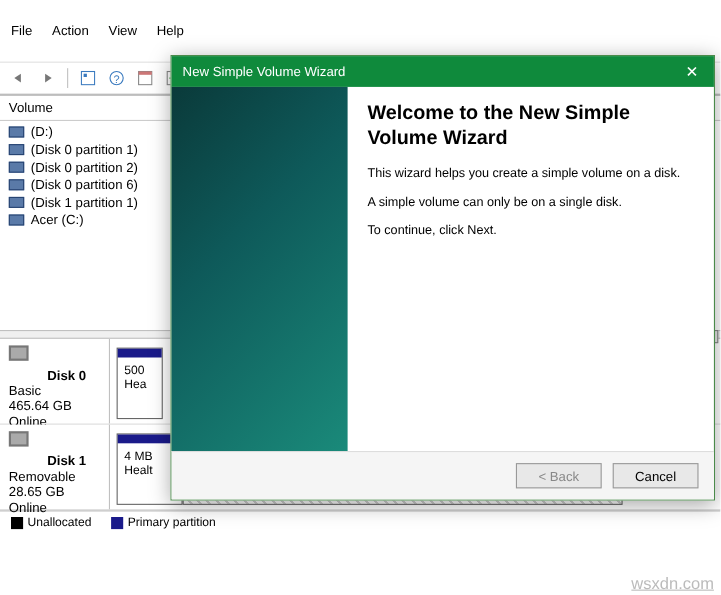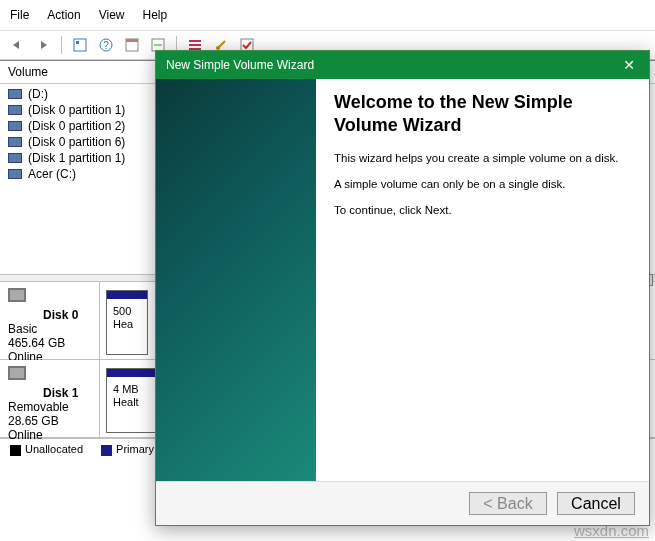--- a/index.html
+++ b/index.html
@@ -1,18 +1,18 @@
 <!DOCTYPE html>
 <html><head>
 <meta charset="utf-8">
 <style>
 * { box-sizing: border-box; margin: 0; padding: 0; }
 body { font-family: "Segoe UI", Tahoma, sans-serif; font-size: 12px; background: #fff; color: #000; width: 655px; height: 541px; overflow: hidden; position: relative; }
 
-.menubar { display: flex; gap: 18px; padding: 8px 10px; font-size: 12px; border-bottom: 1px solid #e0e0e0; }
+.menubar { display: flex; gap: 18px; padding: 21px 10px; font-size: 12px; border-bottom: 1px solid #e0e0e0; }
 .menubar span { cursor: default; }
 
 .toolbar { display: flex; gap: 4px; padding: 3px 6px; border-bottom: 1px solid #d0d0d0; align-items: center; }
 .tbtn { width: 22px; height: 22px; display: flex; align-items: center; justify-content: center; border: 1px solid transparent; }
 .tsep { width: 1px; height: 18px; background: #c0c0c0; margin: 0 3px; }
 
 .volumes { border-top: 1px solid #888; }
 .vol-header { background: #fff; border-bottom: 1px solid #ccc; padding: 4px 8px; font-weight: normal; }
 .vol-list { padding: 2px 0; height: 190px; }
 .vol-item { display: flex; align-items: center; gap: 6px; padding: 1px 8px; }
@@ -37,30 +37,30 @@
 .hatch { background: repeating-linear-gradient(45deg,#fff,#fff 4px,#d0d0d0 4px,#d0d0d0 6px); }
 
 .legend { display: flex; gap: 18px; padding: 4px 10px; border-top: 1px solid #c0c0c0; font-size: 11px; align-items:center;}
 .legend .sw { width: 11px; height: 11px; display: inline-block; margin-right: 4px; vertical-align: middle; }
 .sw.unalloc { background: #000; }
 .sw.primary { background: #1a1a8a; }
 
 .watermark { position: absolute; bottom: 2px; right: 6px; font-size: 15px; color: #bbb; text-decoration: underline; }
 
 
-.wizard { position: absolute; left: 155px; top: 50px; width: 495px; height: 476px; background: #fff; border: 1px solid #4a8a4a; box-shadow: 0 4px 18px rgba(0,0,0,0.35); display: flex; flex-direction: column; }
+.wizard { position: absolute; left: 155px; top: 50px; width: 495px; height: 405px; background: #fff; border: 1px solid #4a8a4a; box-shadow: 0 4px 18px rgba(0,0,0,0.35); display: flex; flex-direction: column; }
 .wiz-title { background: #0f8a3c; color: #fff; padding: 6px 10px; font-size: 12px; display: flex; justify-content: space-between; align-items: center; }
 .wiz-close { color: #fff; font-size: 14px; cursor: default; padding: 0 4px; }
 .wiz-body { flex: 1; display: flex; }
 .wiz-side { width: 160px; background: linear-gradient(135deg,#0a3a3a 0%, #0e5a5a 40%, #1a8a7a 100%); }
 .wiz-content { flex: 1; padding: 12px 18px; font-size: 12px; }
 .wiz-content h2 { font-family: "Segoe UI", sans-serif; font-size: 18px; font-weight: bold; margin-bottom: 16px; line-height:1.25; }
 .wiz-content p { margin-bottom: 14px; font-size: 11.5px; }
 .wiz-buttons { padding: 10px 14px; display: flex; justify-content: flex-end; gap: 10px; border-top: 1px solid #ddd; background:#f5f5f5;}
-.wiz-buttons button { min-width: 78px; height: 23px; font-size: 16px; background: #e8e8e8; border: 1px solid #999; }
+.wiz-buttons button { min-width: 78px; height: 23px; font-size: 12px; background: #e8e8e8; border: 1px solid #999; }
 .wiz-buttons button.primary { border: 1px solid #2a6bbf; outline: 1px solid #7aa8e0; }
 .wiz-buttons button:disabled { color: #888; }
 
 
 svg { display: block; }
 </style>
 </head>
 <body>
 
 <div class="menubar">

